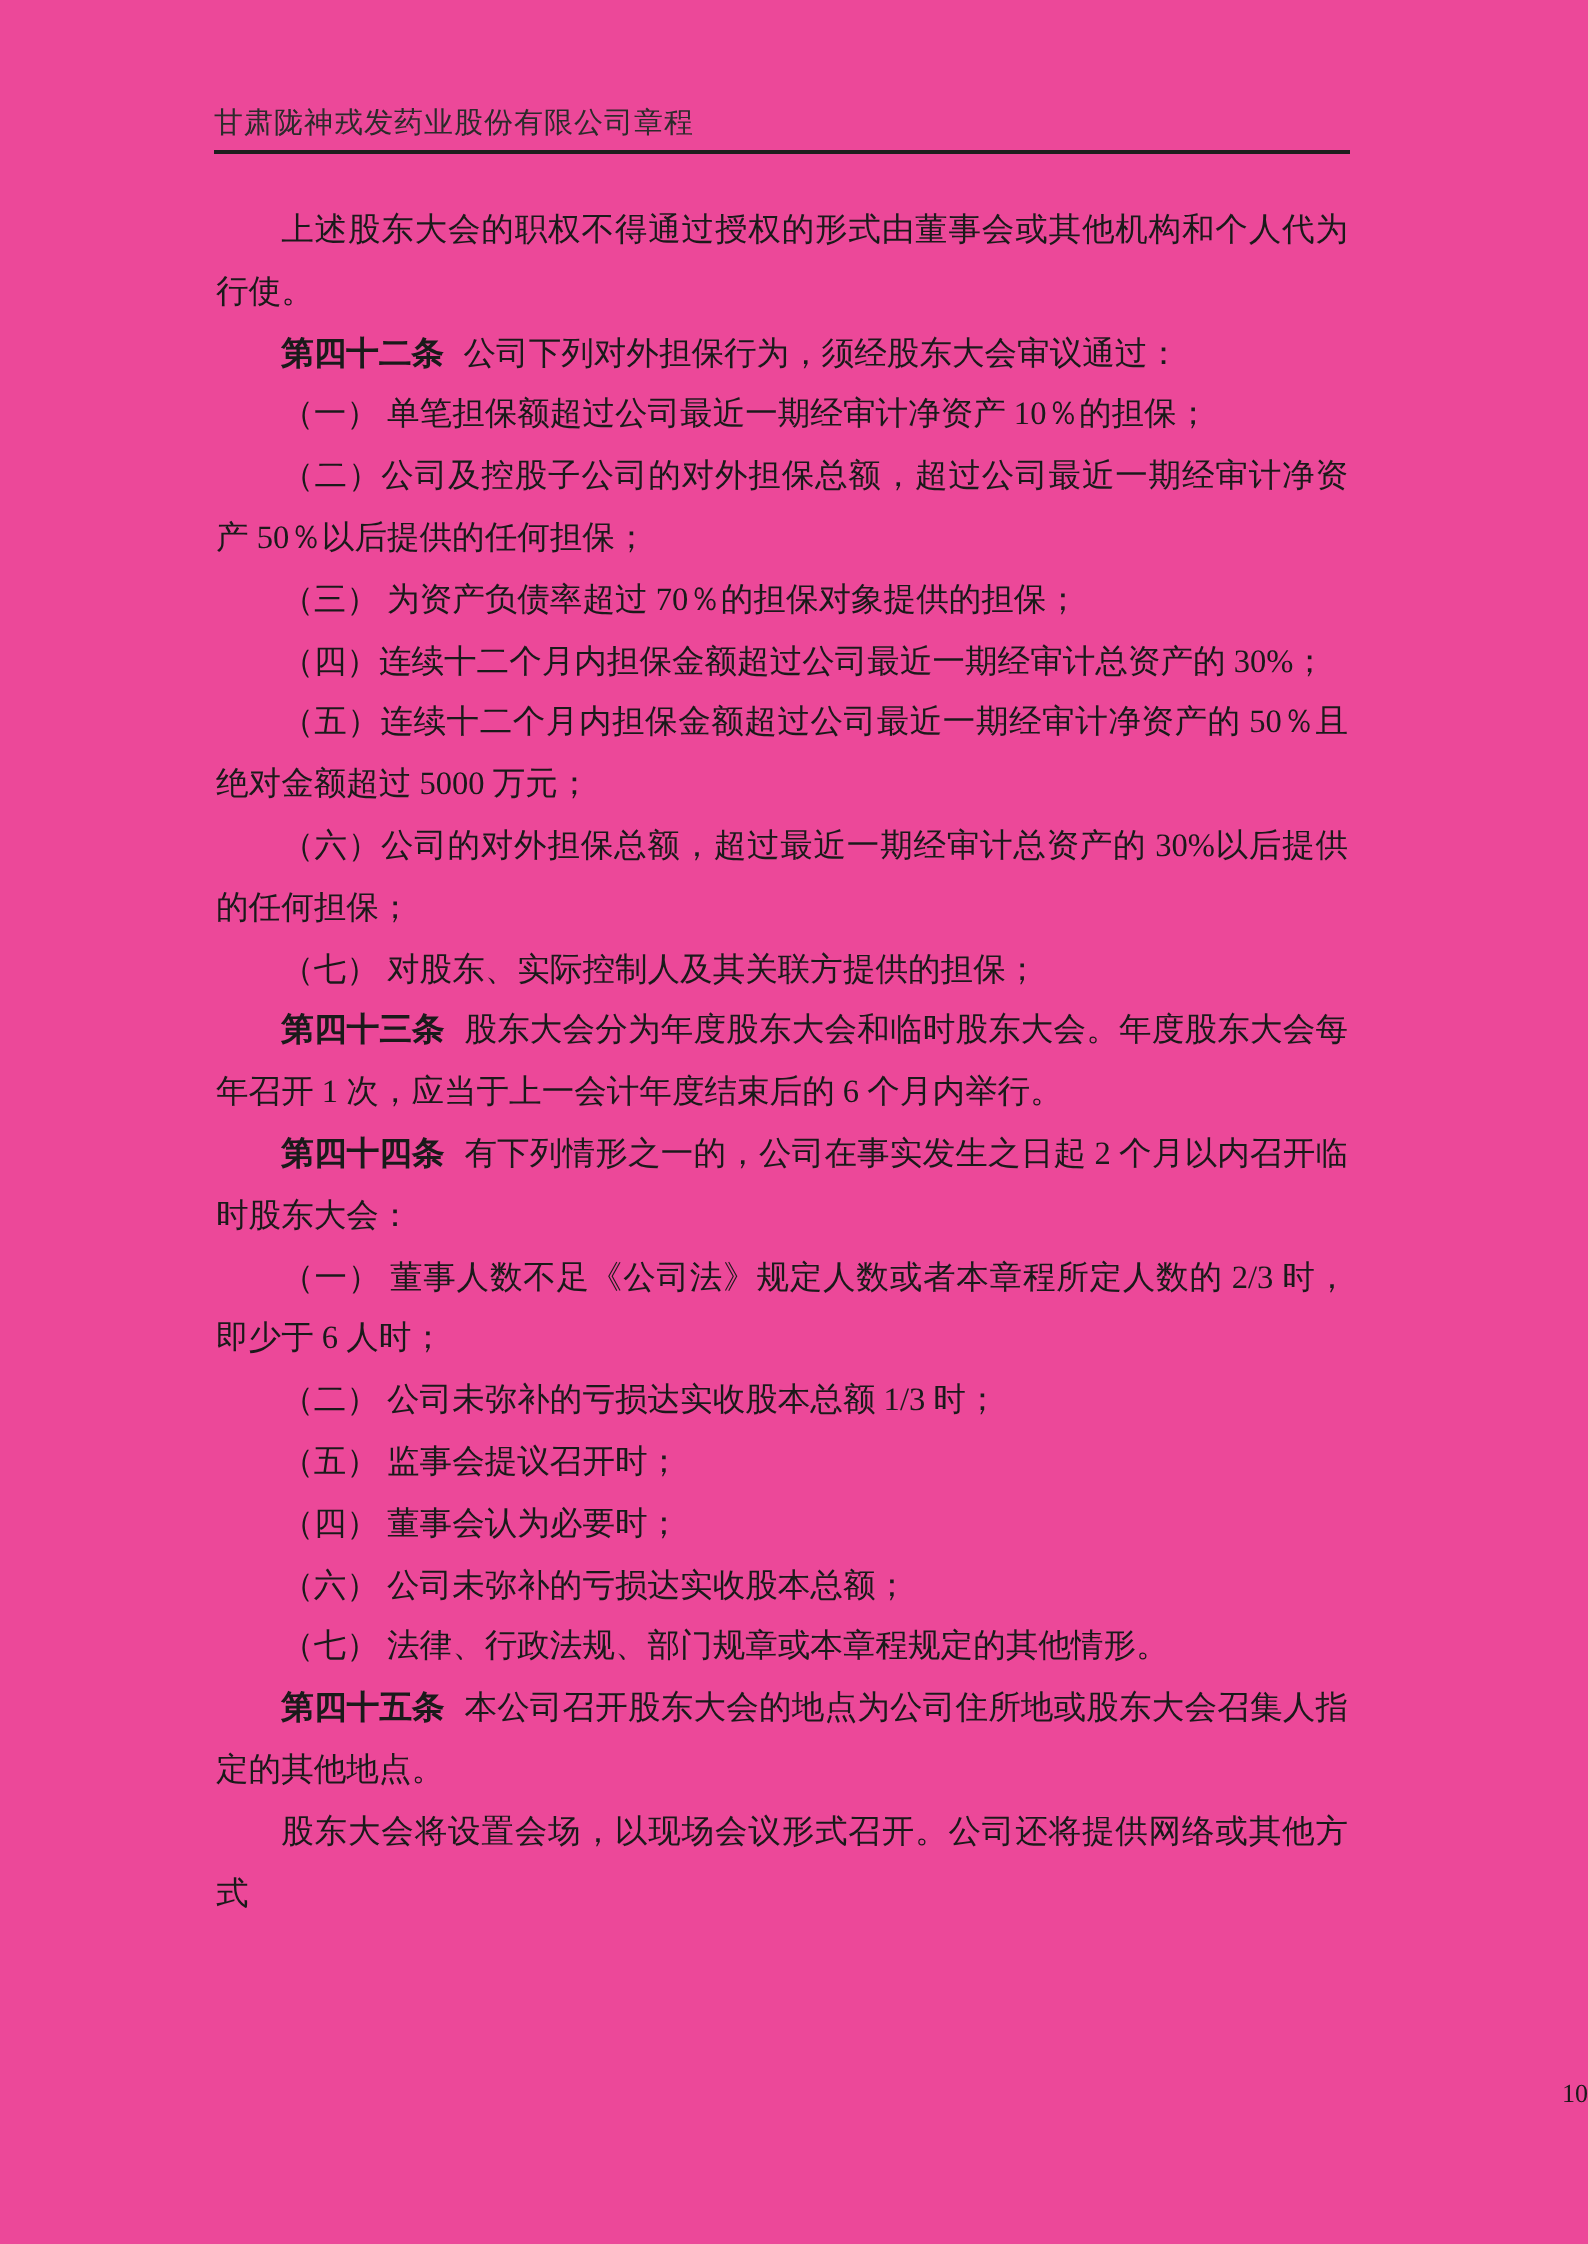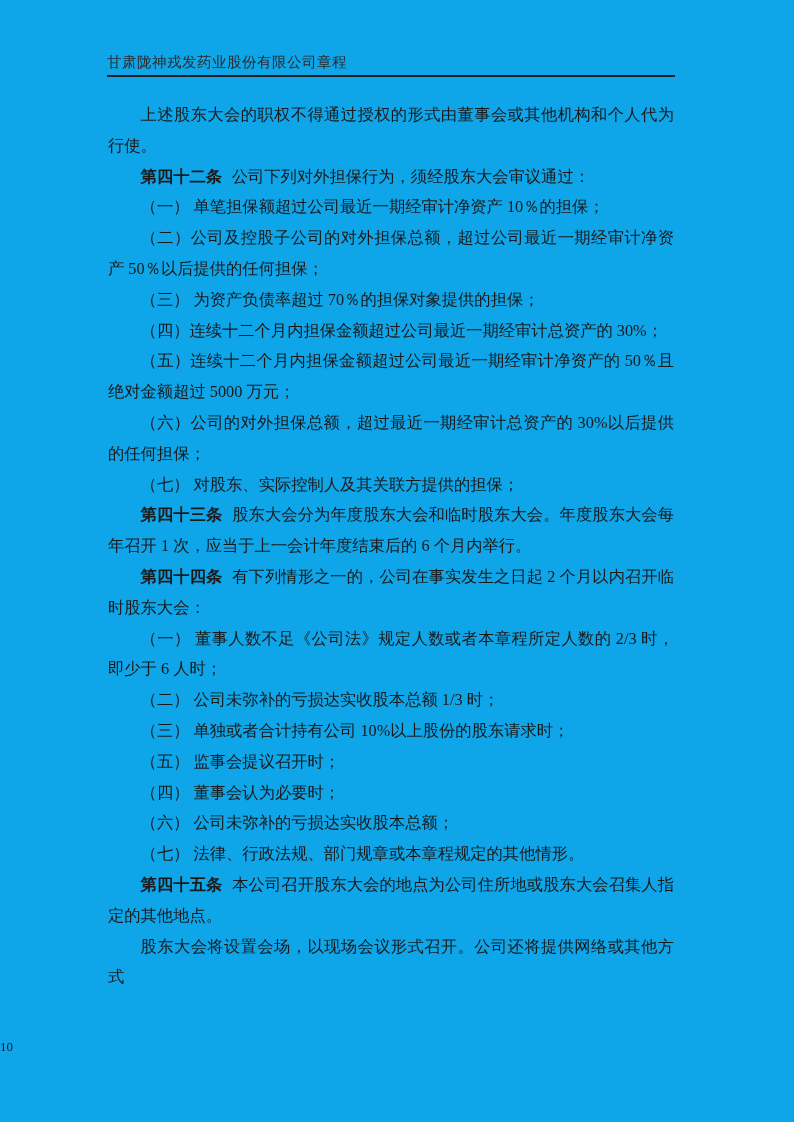--- a/index.html
+++ b/index.html
@@ -4,21 +4,21 @@
 <style>
   html, body {
     margin: 0;
     padding: 0;
     background: #ffffff;
   }
   .page {
     position: relative;
     width: 794px;
     height: 1122px;
-    background: #0ea5e9;
+    background: #ec4899;
     overflow: hidden;
     font-family: "Liberation Serif", "DejaVu Serif", serif;
     color: #1c1c1c;
   }
   .header {
     position: absolute;
     left: 107px;
     top: 53px;
     width: 568px;
     padding-bottom: 4px;
@@ -46,21 +46,21 @@
   }
   .para-lead {
     font-weight: bold;
     margin-right: 0.6em;
   }
   .footer {
     position: absolute;
     left: 0;
     top: 1039px;
     width: 794px;
-    text-align: left;
+    text-align: right;
     font-size: 13px;
     line-height: 16px;
     color: #1a1a1a;
   }
 </style>
 </head>
 <body>
 
 <div class="page">
 
@@ -89,21 +89,20 @@
 
 
   <p class="para"><b class="para-lead">第四十三条</b><span class="para-text">股东大会分为年度股东大会和临时股东大会。年度股东大会每年召开 1 次，应当于上一会计年度结束后的 6 个月内举行。</span></p>
 
   <p class="para"><b class="para-lead">第四十四条</b><span class="para-text">有下列情形之一的，公司在事实发生之日起 2 个月以内召开临时股东大会：</span></p>
 
   <p class="para"><span class="para-text">（一） 董事人数不足《公司法》规定人数或者本章程所定人数的 2/3 时，即少于 6 人时；</span></p>
 
   <p class="para"><span class="para-text">（二） 公司未弥补的亏损达实收股本总额 1/3 时；</span></p>
 
-  <p class="para"><span class="para-text">（三） 单独或者合计持有公司 10%以上股份的股东请求时；</span></p>
 
   <p class="para"><span class="para-text">（五） 监事会提议召开时；</span></p>
 
   <p class="para"><span class="para-text">（四） 董事会认为必要时；</span></p>
 
   <p class="para"><span class="para-text">（六） 公司未弥补的亏损达实收股本总额；</span></p>
 
   <p class="para"><span class="para-text">（七） 法律、行政法规、部门规章或本章程规定的其他情形。</span></p>
 
   <p class="para"><b class="para-lead">第四十五条</b><span class="para-text">本公司召开股东大会的地点为公司住所地或股东大会召集人指定的其他地点。</span></p>

